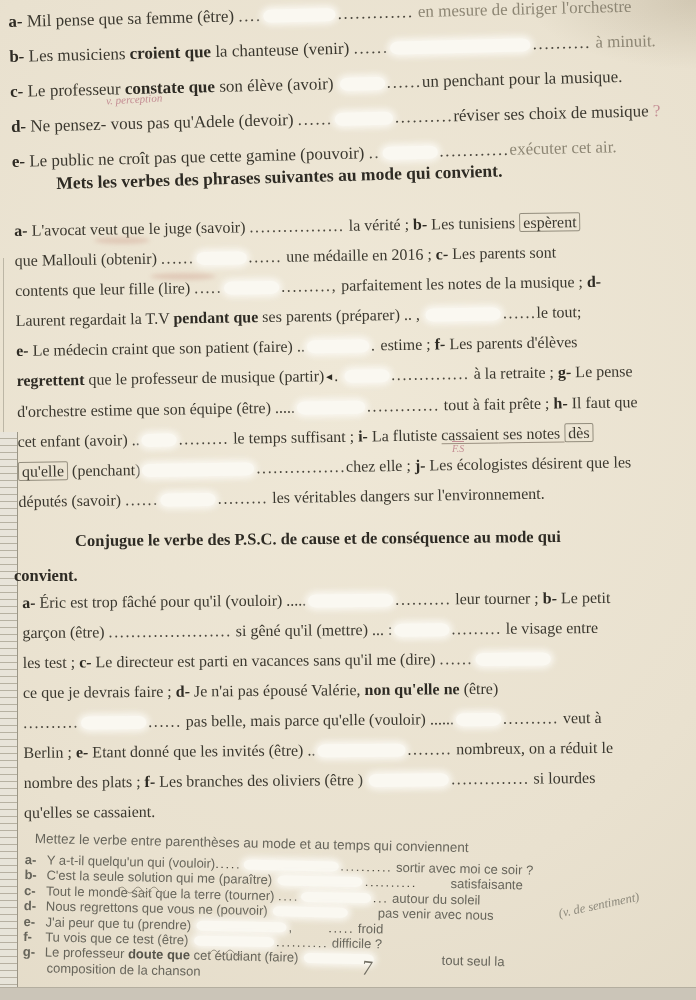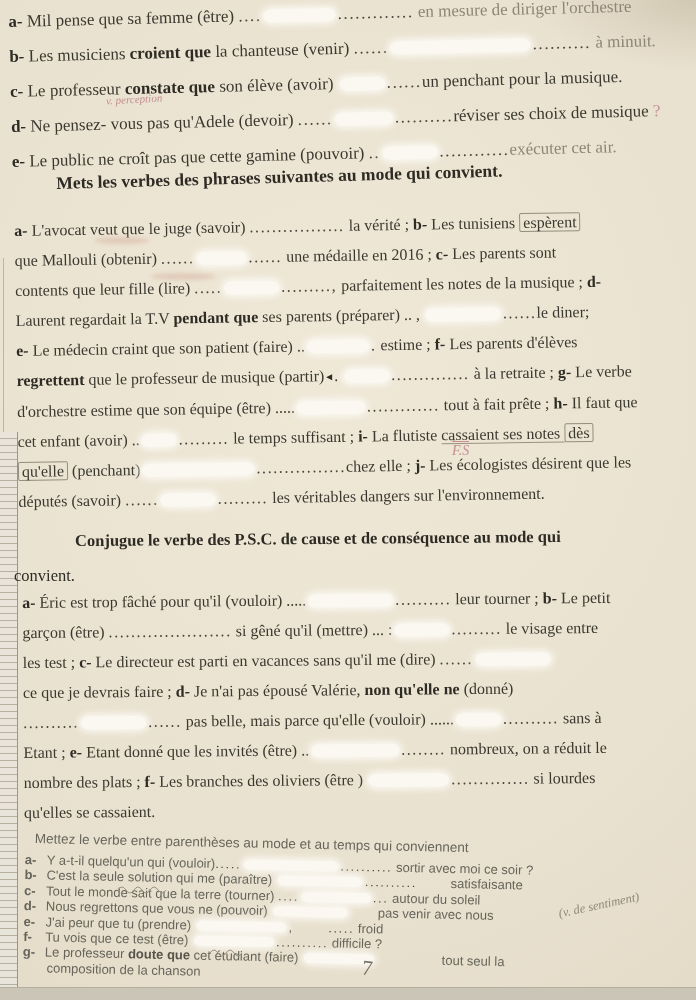--- a/index.html
+++ b/index.html
@@ -21,21 +21,21 @@
   .redact{display:inline-block;height:13px;background:#faf8f1;border-radius:8px/6px;
     vertical-align:-2px;margin:0 2px;box-shadow:0 0 6px 3px rgba(250,248,241,.95);}
   .s4 .redact{height:10px;vertical-align:-1px;}
   .sp{display:inline-block;}
   #s1{top:4px;left:8px;width:684px;font-size:17px;transform:rotate(-1.4deg);transform-origin:0 0;}
   #s1 .line{line-height:35px;}
   #h1{top:173px;left:56px;font-size:17.5px;font-weight:bold;color:#2e2b24;transform:rotate(-1.6deg);transform-origin:0 0;}
   #ex2{top:216px;left:14px;width:676px;font-size:16px;transform:rotate(-0.9deg);transform-origin:0 0;}
   #ex2 .line{line-height:30px;}
   #h2a{top:529px;left:75px;font-size:16.5px;font-weight:bold;color:#2e2b24;transform:rotate(-0.5deg);}
-  #h2b{top:566px;left:14px;font-size:16.5px;font-weight:normal;color:#2e2b24;}
+  #h2b{top:566px;left:14px;font-size:16.5px;font-weight:bold;color:#2e2b24;}
   #ex3{top:588px;left:22px;width:660px;font-size:16px;transform:rotate(-0.5deg);transform-origin:0 0;}
   #ex3 .line{line-height:30px;}
   .s4{font-family:"Liberation Sans", sans-serif;color:#67655b;}
   #s4h{top:831px;left:35px;font-size:13.5px;transform:rotate(1.2deg);transform-origin:0 0;}
   #s4{top:852px;left:25px;width:660px;font-size:13px;transform:rotate(1.2deg);transform-origin:0 0;}
   #s4 .line{line-height:15.4px;}
   #s4 .indent{padding-left:24px;}
   #s4 .b{color:#55534a;}
   .hw-pink{position:absolute;color:#c48e94;font-style:italic;font-size:11px;font-family:"Liberation Serif", serif;}
   .hw-pencil{position:absolute;color:#8d897c;font-style:italic;font-family:"Liberation Serif", serif;}
@@ -66,57 +66,57 @@
     <div class="line"><span class="b">d-</span><span> Ne pensez- vous pas qu'Adele (devoir) </span><span class="dots">......</span><span class="redact" style="width: 58px;"></span><span class="dots">..........</span><span>réviser ses choix de musique</span><span class="pink"> ?</span></div>
     <div class="line"><span class="b">e-</span><span> Le public ne croît pas que cette gamine (pouvoir) </span><span class="dots">..</span><span class="redact" style="width: 55px;"></span><span class="dots">............</span><span class="faint">exécuter cet air.</span></div>
   </div>
 
   <div id="h1" class="block">Mets les verbes des phrases suivantes au mode qui convient.</div>
 
   <div id="ex2" class="block">
     <div class="line"><span class="b">a-</span><span> L'avocat veut que le juge (savoir) </span><span class="dots">.................</span><span> la vérité ; </span><span class="b">b-</span><span> Les tunisiens </span><span class="box">espèrent</span></div>
     <div class="line"><span>que Mallouli (obtenir) </span><span class="dots">......</span><span class="redact" style="width: 50px;"></span><span class="dots">......</span><span> une médaille en 2016 ; </span><span class="b">c-</span><span> Les parents sont</span></div>
     <div class="line"><span>contents que leur fille (lire) </span><span class="dots">.....</span><span class="redact" style="width: 55px;"></span><span class="dots">.........,</span><span> parfaitement les notes de la musique ; </span><span class="b">d-</span></div>
-    <div class="line"><span>Laurent regardait la T.V  </span><span class="b">pendant que</span><span> ses parents (préparer) .. , </span><span class="redact" style="width: 75px;"></span><span class="dots">......</span><span>le diner;</span></div>
+    <div class="line"><span>Laurent regardait la T.V  </span><span class="b">pendant que</span><span> ses parents (préparer) .. , </span><span class="redact" style="width: 75px;"></span><span class="dots">......</span><span>le tout;</span></div>
     <div class="line"><span class="b">e-</span><span> Le médecin craint que son patient (faire) ..</span><span class="redact" style="width: 62px;"></span><span class="dots">.</span><span> estime ; </span><span class="b">f-</span><span> Les parents d'élèves</span></div>
-    <div class="line"><span class="b">regrettent</span><span> que le professeur de musique (partir)</span><span class="arrow">◄</span><span>. </span><span class="redact" style="width: 45px;"></span><span class="dots">..............</span><span> à la retraite ; </span><span class="b">g-</span><span> Le verbe</span></div>
+    <div class="line"><span class="b">regrettent</span><span> que le professeur de musique (partir)</span><span class="arrow">◄</span><span>. </span><span class="redact" style="width: 45px;"></span><span class="dots">..............</span><span> à la retraite ; </span><span class="b">g-</span><span> Le pense</span></div>
     <div class="line"><span>d'orchestre estime que son équipe (être) .....</span><span class="redact" style="width: 68px;"></span><span class="dots">.............</span><span> tout à fait prête ; </span><span class="b">h-</span><span> Il faut que</span></div>
     <div class="line"><span>cet enfant (avoir) ..</span><span class="redact" style="width: 35px;"></span><span class="dots">.........</span><span> le temps suffisant ; </span><span class="b">i-</span><span> La flutiste </span><span class="u">cassaient</span><span class="u"> ses notes </span><span class="box">dès</span></div>
     <div class="line"><span class="box">qu'elle</span><span> (penchant)</span><span class="redact" style="width: 112px;"></span><span class="dots">................</span><span>chez elle ; </span><span class="b">j-</span><span> Les écologistes désirent que les</span></div>
     <div class="line"><span>députés (savoir) </span><span class="dots">......</span><span class="redact" style="width: 55px;"></span><span class="dots">.........</span><span> les véritables dangers sur l'environnement.</span></div>
   </div>
 
   <div id="h2a" class="block">Conjugue le verbe des P.S.C. de cause et de conséquence au mode qui</div>
   <div id="h2b" class="block">convient.</div>
 
   <div id="ex3" class="block">
     <div class="line"><span class="b">a-</span><span> Éric est trop fâché pour qu'il (vouloir) .....</span><span class="redact" style="width: 85px;"></span><span class="dots">..........</span><span> leur tourner ; </span><span class="b">b-</span><span>  Le petit</span></div>
     <div class="line"><span>garçon (être) </span><span class="dots">......................</span><span> si gêné qu'il (mettre) ... :</span><span class="redact" style="width: 55px;"></span><span class="dots">.........</span><span> le visage entre</span></div>
     <div class="line"><span>les test ; </span><span class="b">c-</span><span> Le directeur est parti en vacances sans qu'il me (dire) </span><span class="dots">......</span><span class="redact" style="width: 75px;"></span></div>
-    <div class="line"><span>ce que je devrais faire ; </span><span class="b">d-</span><span> Je n'ai pas épousé Valérie, </span><span class="b">non qu'elle ne</span><span> (donné)</span></div>
-    <div class="line"><span class="dots">..........</span><span class="redact" style="width: 65px;"></span><span class="dots">......</span><span> pas belle, mais parce qu'elle (vouloir) ......</span><span class="redact" style="width: 45px;"></span><span class="dots">..........</span><span> sans à</span></div>
-    <div class="line"><span>Etant ; </span><span class="b">e-</span><span> Etant donné que les invités (être) ..</span><span class="redact" style="width: 88px;"></span><span class="dots">........</span><span> nombreux, on a réduit le</span></div>
+    <div class="line"><span>ce que je devrais faire ; </span><span class="b">d-</span><span> Je n'ai pas épousé Valérie, </span><span class="b">non qu'elle ne</span><span> (être)</span></div>
+    <div class="line"><span class="dots">..........</span><span class="redact" style="width: 65px;"></span><span class="dots">......</span><span> pas belle, mais parce qu'elle (vouloir) ......</span><span class="redact" style="width: 45px;"></span><span class="dots">..........</span><span> veut à</span></div>
+    <div class="line"><span>Berlin ; </span><span class="b">e-</span><span> Etant donné que les invités (être) ..</span><span class="redact" style="width: 88px;"></span><span class="dots">........</span><span> nombreux, on a réduit le</span></div>
     <div class="line"><span>nombre des plats ; </span><span class="b">f-</span><span> Les branches des oliviers (être ) </span><span class="redact" style="width: 80px;"></span><span class="dots">..............</span><span> si lourdes</span></div>
     <div class="line"><span>qu'elles se cassaient.</span></div>
   </div>
 
   <div id="s4h" class="block s4">Mettez le verbe entre parenthèses au mode et au temps qui conviennent</div>
   <div id="s4" class="block s4">
     <div class="line"><span class="lbl">a- </span><span>Y a-t-il quelqu'un qui (vouloir)</span><span class="dots">.....</span><span class="redact" style="width: 95px;"></span><span class="dots">..........</span><span> sortir avec moi ce soir ?</span></div>
     <div class="line"><span class="lbl">b- </span><span>C'est la seule solution qui me (paraître) </span><span class="redact" style="width: 85px;"></span><span class="dots">..........</span><span class="sp" style="width: 30px;"></span><span> satisfaisante</span></div>
     <div class="line"><span class="lbl">c- </span><span>Tout le monde sait que la terre (tourner) </span><span class="dots">....</span><span class="redact" style="width: 70px;"></span><span class="dots">...</span><span> autour du soleil</span></div>
     <div class="line"><span class="lbl">d- </span><span>Nous regrettons que vous ne (pouvoir) </span><span class="redact" style="width: 75px;"></span><span class="sp" style="width: 24px;"></span><span> pas venir avec nous</span></div>
     <div class="line"><span class="lbl">e- </span><span>J'ai peur que tu (prendre) </span><span class="redact" style="width: 90px;"></span><span>,</span><span class="sp" style="width: 36px;"></span><span class="dots">.....</span><span> froid</span></div>
     <div class="line"><span class="lbl">f- </span><span>Tu vois que ce test (être) </span><span class="redact" style="width: 80px;"></span><span class="dots">..........</span><span> difficile ?</span></div>
     <div class="line"><span class="lbl">g- </span><span>Le professeur </span><span class="b">doute que</span><span> cet étudiant (faire) </span><span class="redact" style="width: 70px;"></span><span class="sp" style="width: 62px;"></span><span> tout seul la</span></div>
     <div class="line indent"><span>composition de la chanson</span></div>
   </div>
 
   <div class="hw-pink" style="left:106px;top:93px;transform:rotate(-3deg);">v. perception</div>
-  <div class="hw-pink" style="left:452px;top:441px;font-size:14px;border-top:1px solid #c48e94;padding-top:1px;text-align:center;">F.S</div>
+  <div class="hw-pink" style="left:452px;top:441px;font-size:10px;border-top:1px solid #c48e94;padding-top:1px;text-align:center;">F.S</div>
   <div class="hw-pencil" style="left:558px;top:898px;font-size:12.5px;transform:rotate(-12deg);">(v. de sentiment)</div>
   <div class="hw-pencil" style="left:362px;top:956px;font-size:21px;transform:rotate(7deg);font-style:normal;color:#706d62;">7</div>
 
   <div class="smudge" style="left:94px;top:237px;width:56px;height:7px;"></div>
   <div class="smudge" style="left:150px;top:273px;width:66px;height:7px;"></div>
 
   <svg class="scribble" style="left:116px;top:884px;" width="52" height="10">
     <path d="M2 6 q4 -6 8 0 t8 0 t8 0 t8 0 t8 0 t8 0" fill="none" stroke="#9b9484" stroke-width="1"></path>
   </svg>
   <svg class="scribble" style="left:208px;top:947px;" width="38" height="10">

